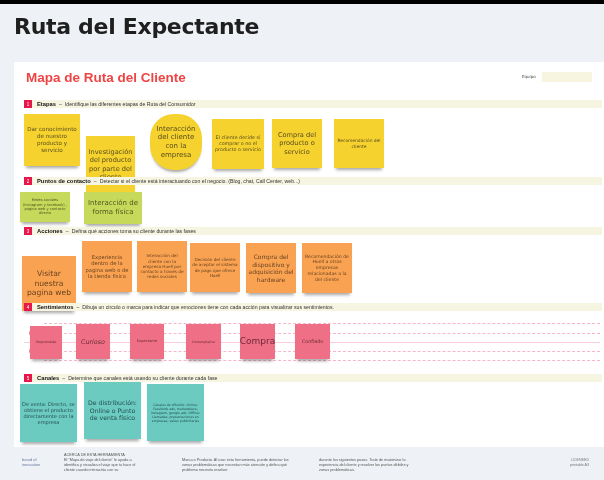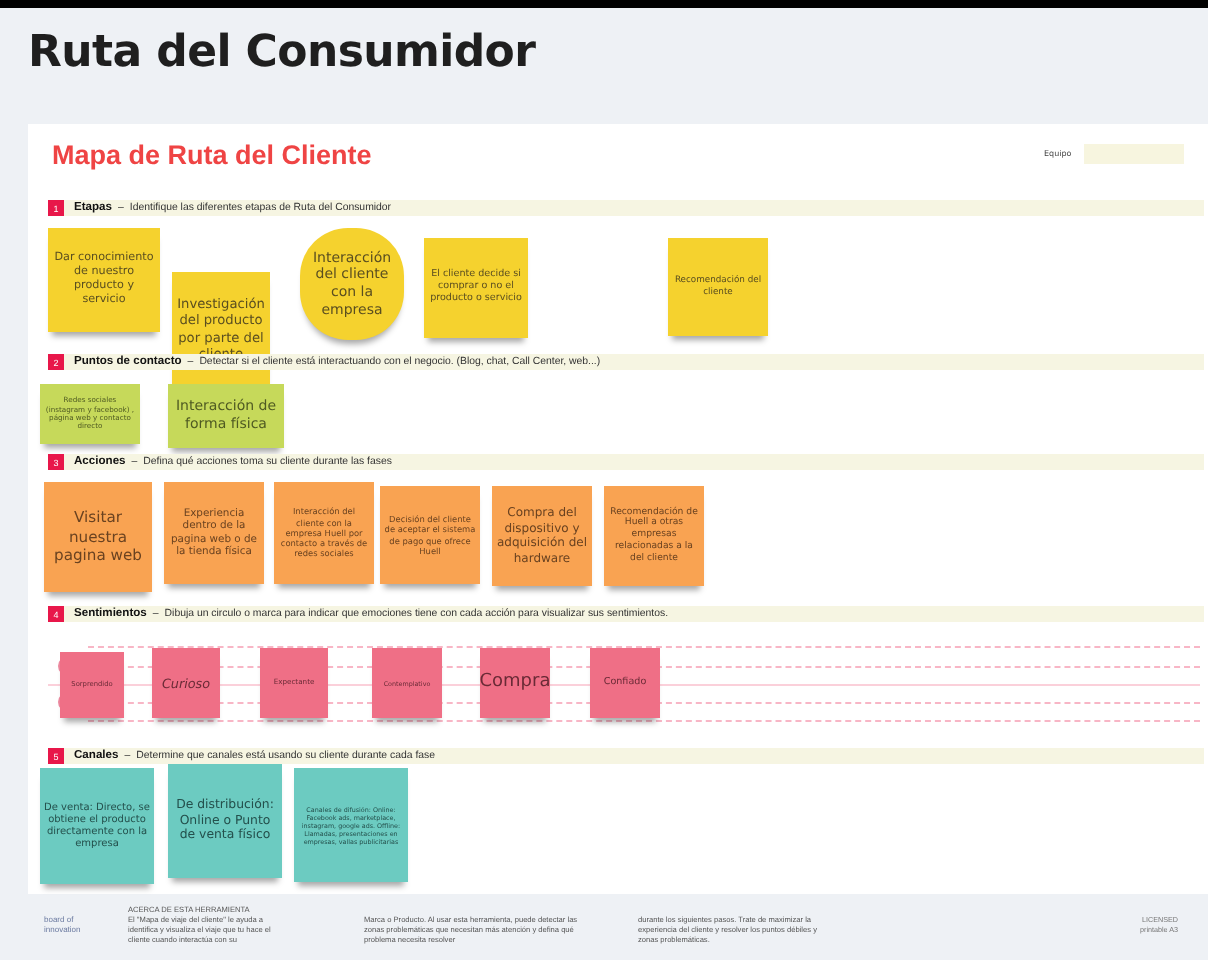--- a/index.html
+++ b/index.html
@@ -24,55 +24,56 @@
     .face { position: absolute; width: 10px; height: 10px; border: 1px solid #ef8aa0; border-radius: 50%; font-size: 6px; color: #ef8aa0; display: flex; align-items: center; justify-content: center; }
     .footer { position: absolute; left: 14px; top: 450px; width: 590px; height: 30px; background: #eef1f5; font-size: 3.8px; color: #555; font-family: "Liberation Sans", sans-serif; }
     .footer .col { position: absolute; line-height: 1.35; }
     .logo { position: absolute; left: 8px; top: 8px; font-size: 4px; color: #6b7aa0; line-height: 1.2; }
     .brand-right { position: absolute; left: 556px; top: 8px; font-size: 3.6px; color: #777; text-align: right; line-height: 1.3; }
   </style>
 </head>
 <body>
 
 <div class="topbar"></div>
-<div class="page-title">Ruta del Consumidor</div>
+<div class="page-title">Ruta del Expectante</div>
 
 <div class="board">
   <div class="board-title">Mapa de Ruta del Cliente</div>
   <div class="team-label">Equipo</div>
   <div class="team-field"></div>
 
   <div class="section-header" style="top:38px;">
     <span class="sec-num">1</span>
     <span class="sec-name">Etapas</span>
     <span style="margin-right:3px;">–</span>
     <span>Identifique las diferentes etapas de Ruta del Consumidor</span>
   </div>
   <div class="sticky yellow" style="left:10px;top:52px;width:56px;height:52px;font-size:5.6px;">Dar conocimiento de nuestro producto y servicio</div>
   <div class="sticky yellow" style="left:72px;top:50px;width:49px;height:57px;font-size:6.6px;margin-top:24px;">Investigación del producto por parte del cliente</div>
   <div class="sticky yellow" style="left:136px;top:52px;width:52px;height:56px;font-size:7px;border-radius:24px;">Interacción del cliente con la empresa</div>
   <div class="sticky yellow" style="left:198px;top:57px;width:52px;height:50px;font-size:4.8px;">El cliente decide si comprar o no el producto o servicio</div>
+  <div class="sticky yellow" style="left:258px;top:57px;width:50px;height:49px;font-size:6.6px;">Compra del producto o servicio</div>
   <div class="sticky yellow" style="left:320px;top:57px;width:50px;height:49px;font-size:4.4px;">Recomendación del cliente</div>
 
   <div class="section-header" style="top:115px;">
     <span class="sec-num">2</span>
     <span class="sec-name">Puntos de contacto</span>
     <span style="margin-right:3px;">–</span>
     <span>Detectar si el cliente está interactuando con el negocio. (Blog, chat, Call Center, web...)</span>
   </div>
   <div class="sticky green" style="left:6px;top:130px;width:50px;height:30px;font-size:3.6px;">Redes sociales (instagram y facebook) , página web y contacto directo</div>
   <div class="sticky green" style="left:70px;top:130px;width:58px;height:32px;font-size:7px;">Interacción de forma física</div>
 
   <div class="section-header" style="top:165px;">
     <span class="sec-num">3</span>
     <span class="sec-name">Acciones</span>
     <span style="margin-right:3px;">–</span>
     <span>Defina qué acciones toma su cliente durante las fases</span>
   </div>
-  <div class="sticky orange" style="left:8px;top:179px;width:54px;height:55px;font-size:7.6px;">Visitar nuestra pagina web</div>
+  <div class="sticky orange" style="left:8px;top:194px;width:54px;height:55px;font-size:7.6px;">Visitar nuestra pagina web</div>
   <div class="sticky orange" style="left:68px;top:179px;width:50px;height:51px;font-size:5.2px;">Experiencia dentro de la pagina web o de la tienda física</div>
   <div class="sticky orange" style="left:123px;top:179px;width:50px;height:51px;font-size:4.2px;">Interacción del cliente con la empresa Huell por contacto a través de redes sociales</div>
   <div class="sticky orange" style="left:176px;top:181px;width:50px;height:49px;font-size:4.2px;">Decisión del cliente de aceptar el sistema de pago que ofrece Huell</div>
   <div class="sticky orange" style="left:232px;top:181px;width:50px;height:50px;font-size:6px;">Compra del dispositivo y adquisición del hardware</div>
   <div class="sticky orange" style="left:288px;top:181px;width:50px;height:50px;font-size:4.6px;">Recomendación de Huell a otras empresas relacionadas a la del cliente</div>
 
   <div class="section-header" style="top:241px;">
     <span class="sec-num">4</span>
     <span class="sec-name">Sentimientos</span>
     <span style="margin-right:3px;">–</span>

